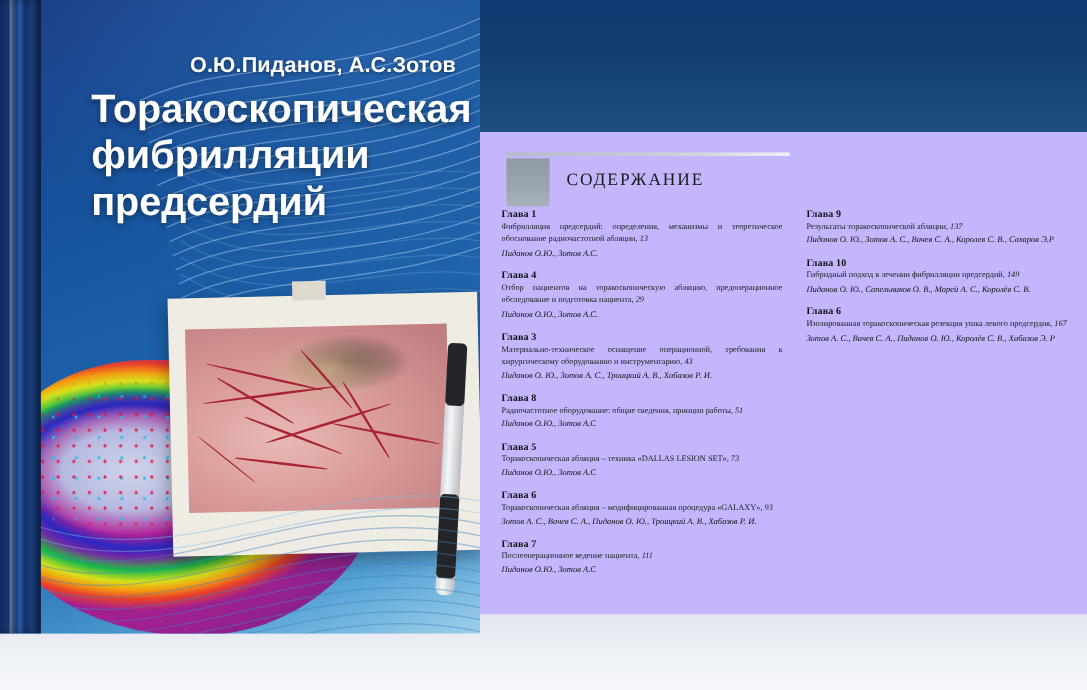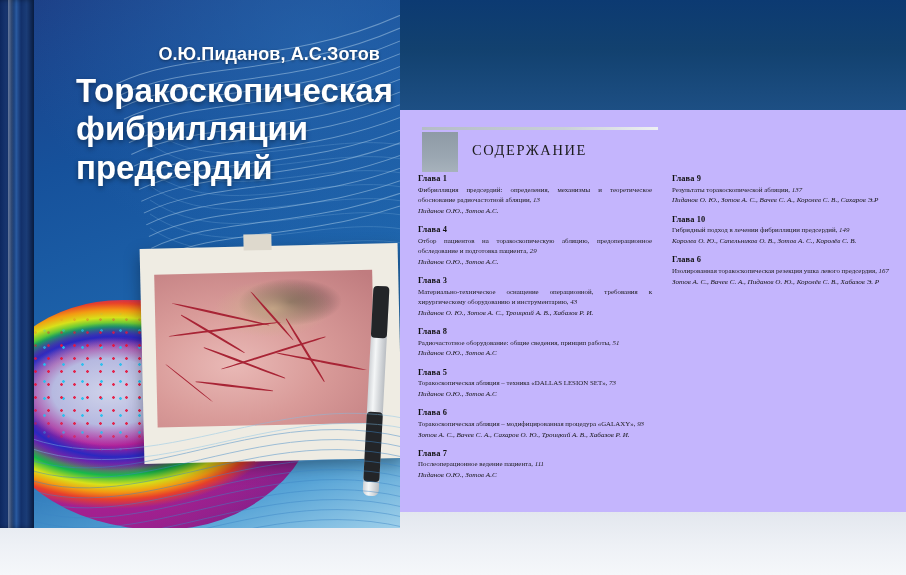--- a/index.html
+++ b/index.html
@@ -280,38 +280,38 @@
             <div class="chap-authors">Пиданов О.Ю., Зотов А.С</div>
           </div>
           <div class="chap">
             <div class="chap-num">Глава 5</div>
             <div class="chap-title">Торакоскопическая абляция – техника «DALLAS LESION SET», <span class="pg">73</span></div>
             <div class="chap-authors">Пиданов О.Ю., Зотов А.С</div>
           </div>
           <div class="chap">
             <div class="chap-num">Глава 6</div>
             <div class="chap-title">Торакоскопическая абляция – модифицированная процедура «GALAXY», <span class="pg">93</span></div>
-            <div class="chap-authors">Зотов А. С., Вачев С. А., Сахаров О. Ю., Троицкий А. В., Хабазов Р. И.</div>
+            <div class="chap-authors">Зотов А. С., Вачев С. А., Пиданов О. Ю., Троицкий А. В., Хабазов Р. И.</div>
           </div>
           <div class="chap">
             <div class="chap-num">Глава 7</div>
             <div class="chap-title">Послеоперационное ведение пациента, <span class="pg">111</span></div>
             <div class="chap-authors">Пиданов О.Ю., Зотов А.С</div>
           </div>
         </div>
       <div class="col col-right">
           <div class="chap">
             <div class="chap-num">Глава 9</div>
             <div class="chap-title">Результаты торакоскопической абляции, <span class="pg">137</span></div>
             <div class="chap-authors">Пиданов О. Ю., Зотов А. С., Вачев С. А., Королев С. В., Сахаров Э.Р</div>
           </div>
           <div class="chap">
             <div class="chap-num">Глава 10</div>
             <div class="chap-title">Гибридный подход в лечении фибрилляции предсердий, <span class="pg">149</span></div>
-            <div class="chap-authors">Королев О. Ю., Сапельников О. В., Зотов А. С., Королёв С. В.</div>
+            <div class="chap-authors">Пиданов О. Ю., Сапельников О. В., Марей А. С., Королёв С. В.</div>
           </div>
           <div class="chap">
             <div class="chap-num">Глава 6</div>
             <div class="chap-title">Изолированная торакоскопическая резекция ушка левого предсердия, <span class="pg">167</span></div>
             <div class="chap-authors">Зотов А. С., Вачев С. А., Пиданов О. Ю., Королёв С. В., Хабазов Э. Р</div>
           </div>
         </div>
     </div>
   </div>
 

